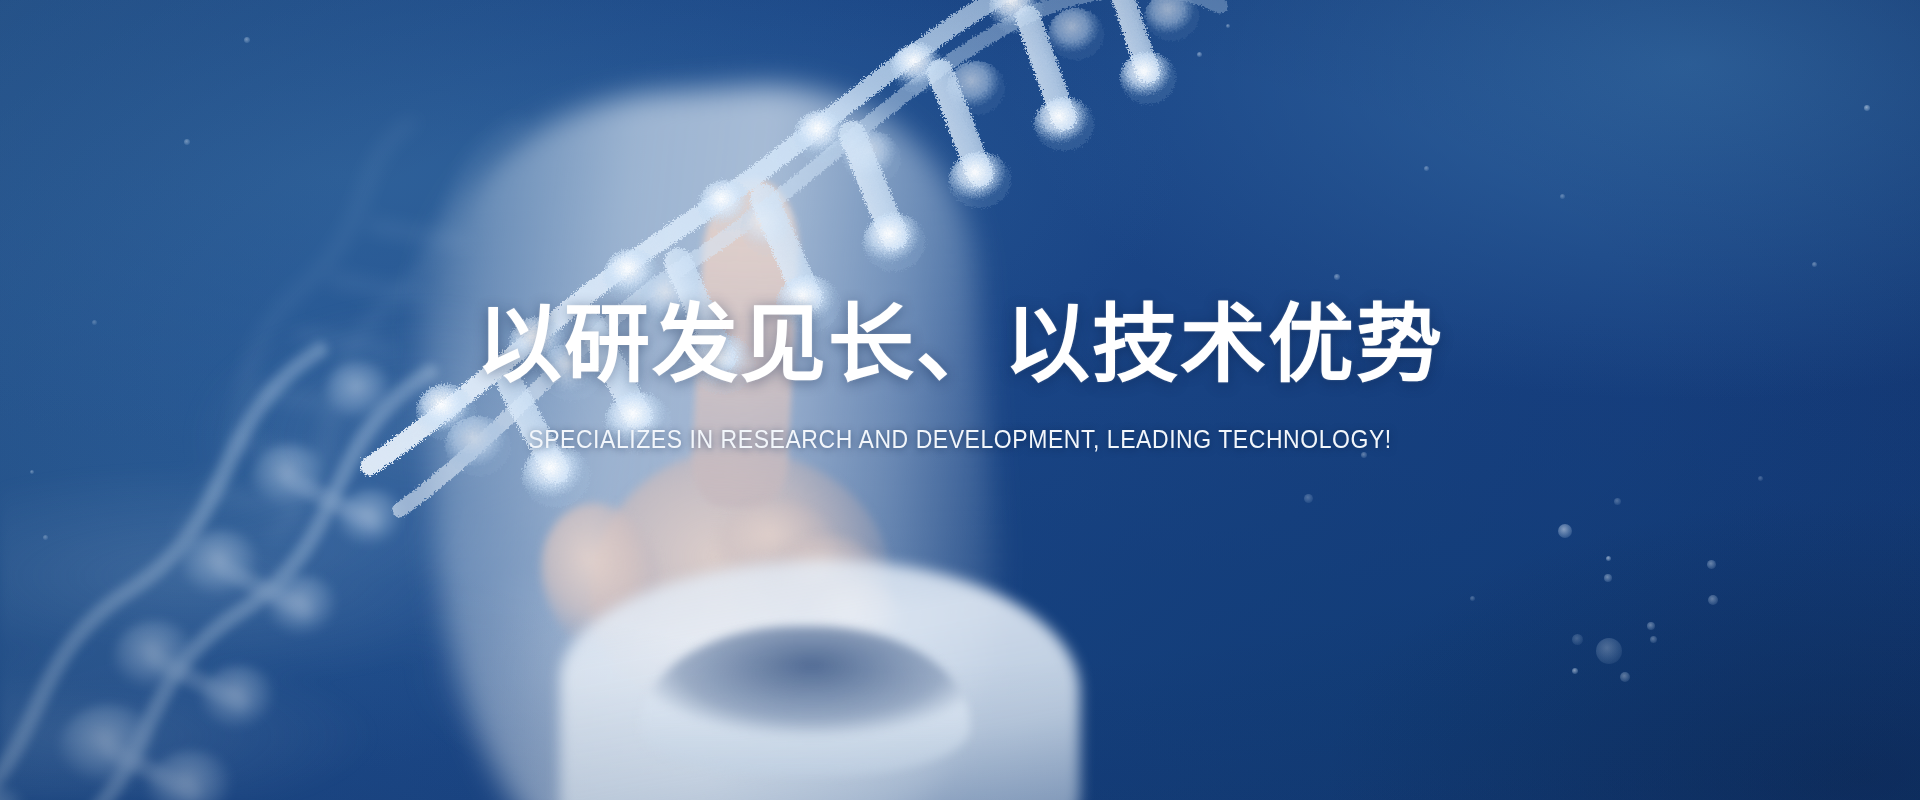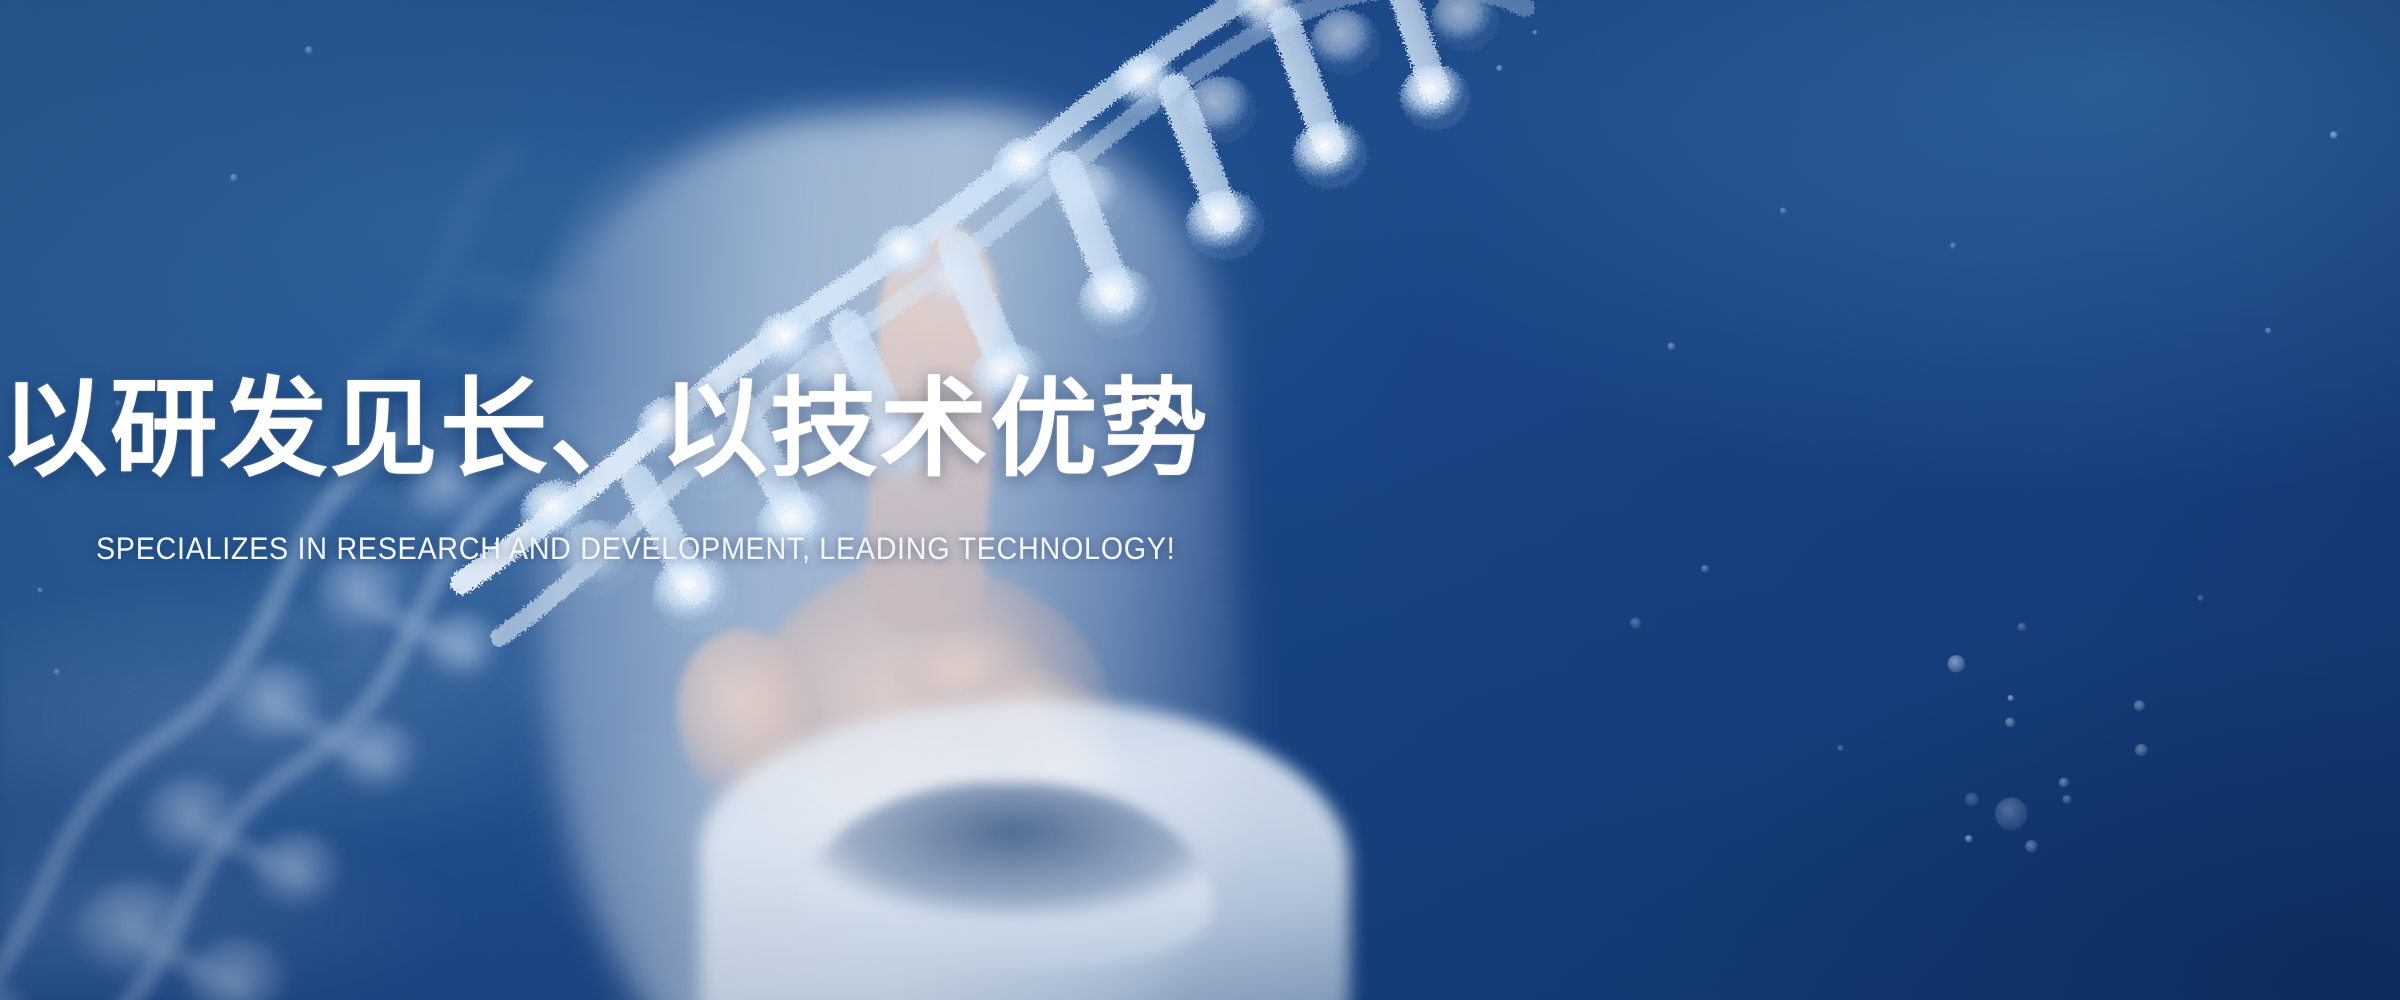--- a/index.html
+++ b/index.html
@@ -191,21 +191,21 @@
     border-radius: 50%;
     background: radial-gradient(circle at 42% 38%, rgba(238,246,255,0.95) 0%, rgba(205,226,248,0.55) 48%, rgba(190,216,245,0) 100%);
   }
 
   
   .copy {
     position: absolute;
     left: 0;
     top: 300px;
     width: 1920px;
-    text-align: left;
+    text-align: center;
     z-index: 40;
   }
   .headline {
     margin: 0;
     font-family: "DejaVu Sans", "Liberation Sans", sans-serif;
     font-size: 86px;
     line-height: 1.04;
     font-weight: 700;
     color: #ffffff;
     letter-spacing: 2px;

